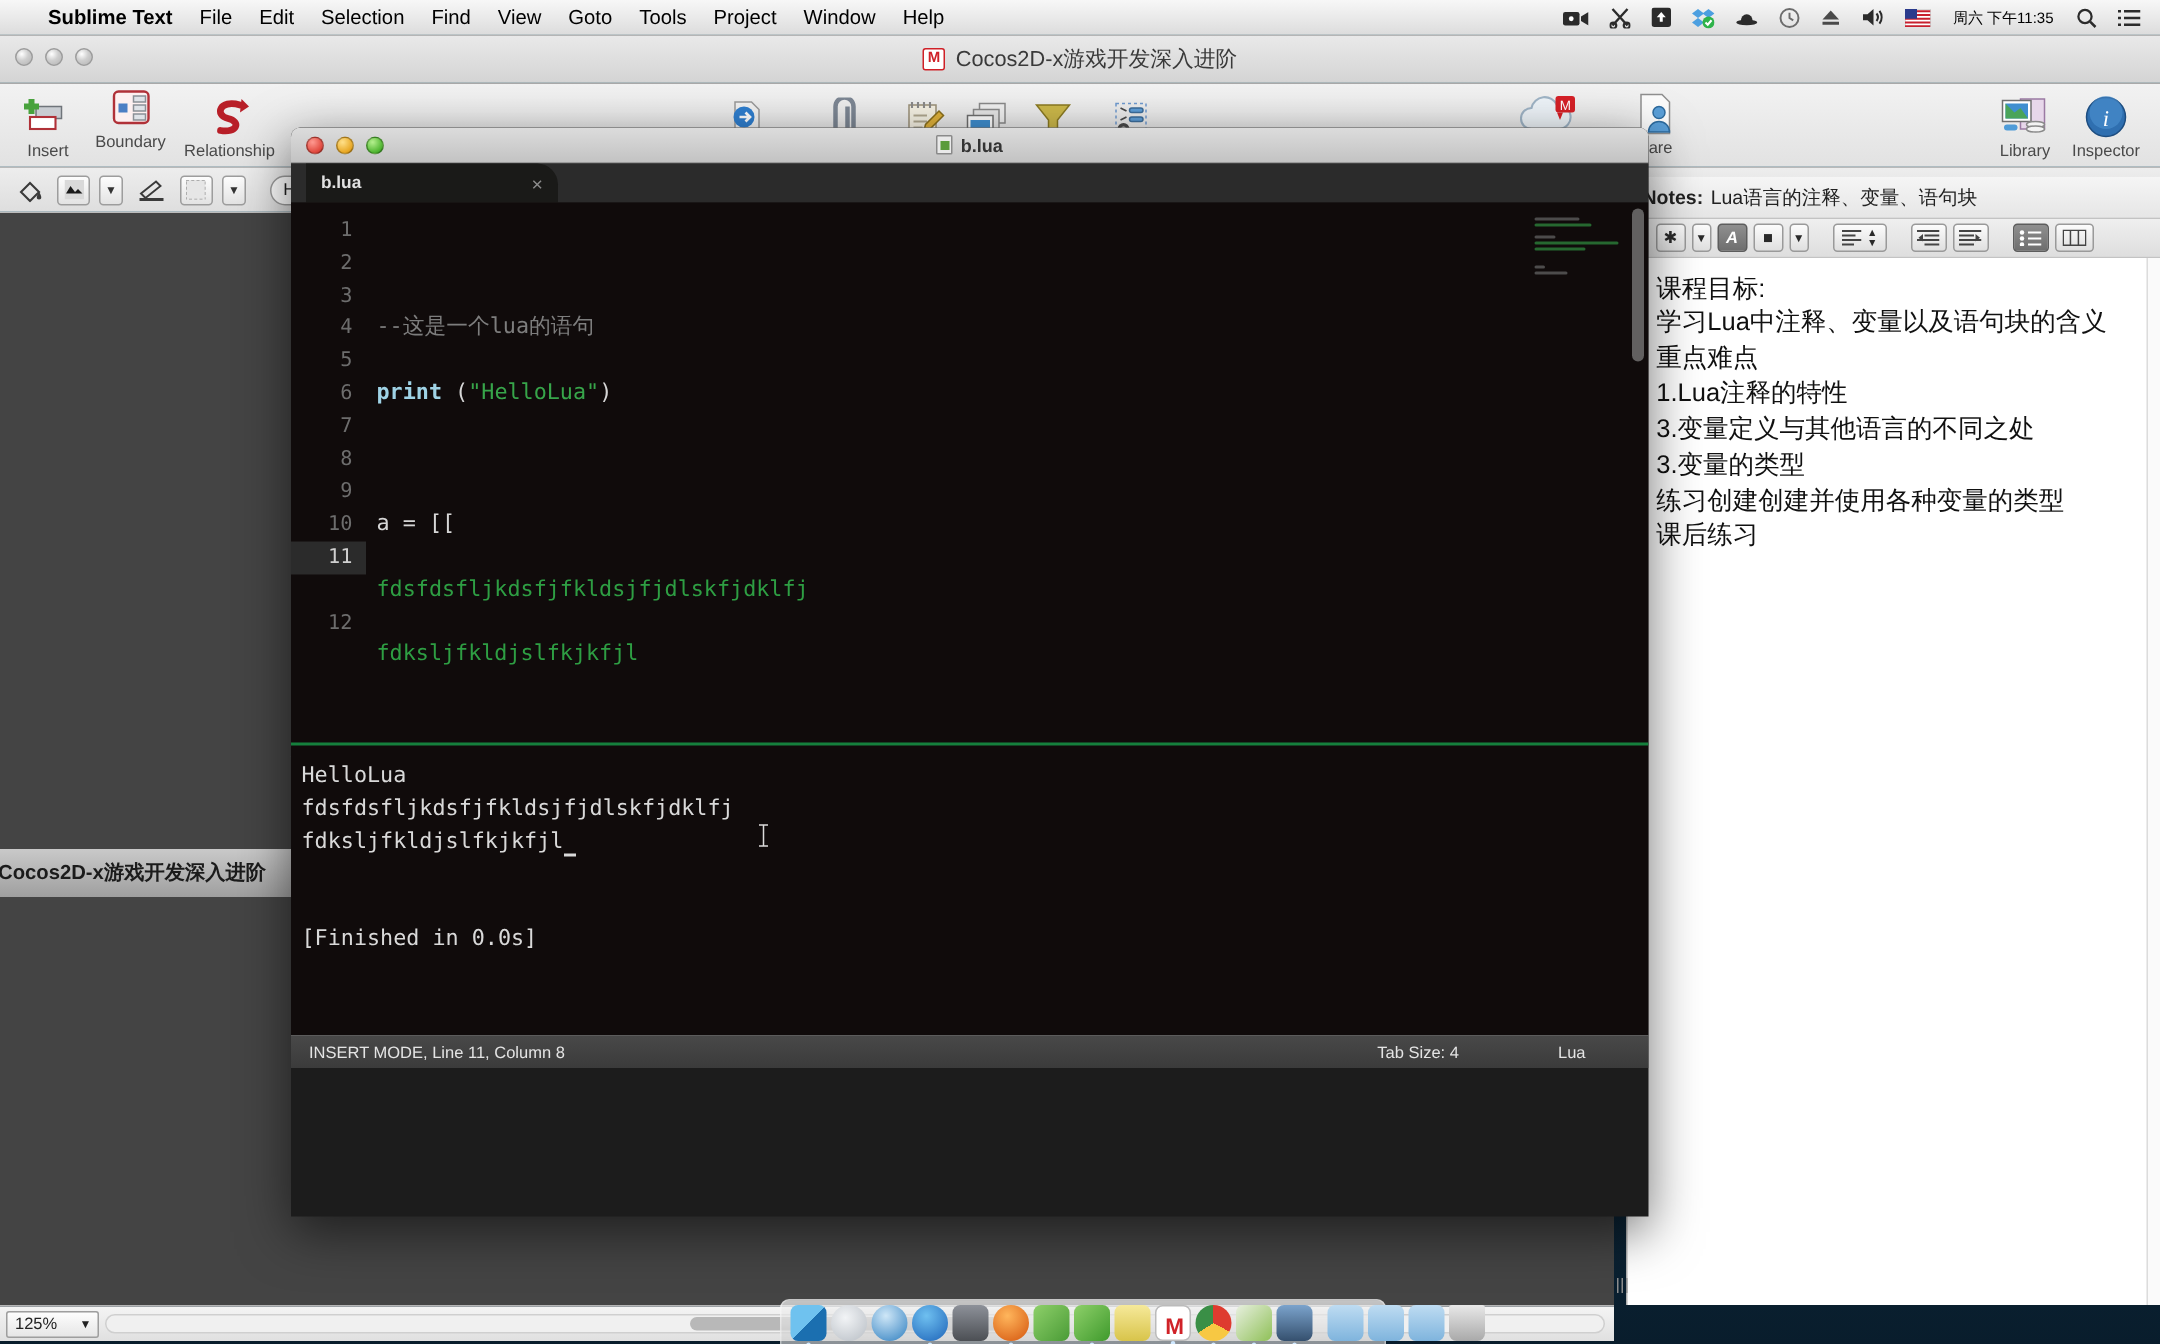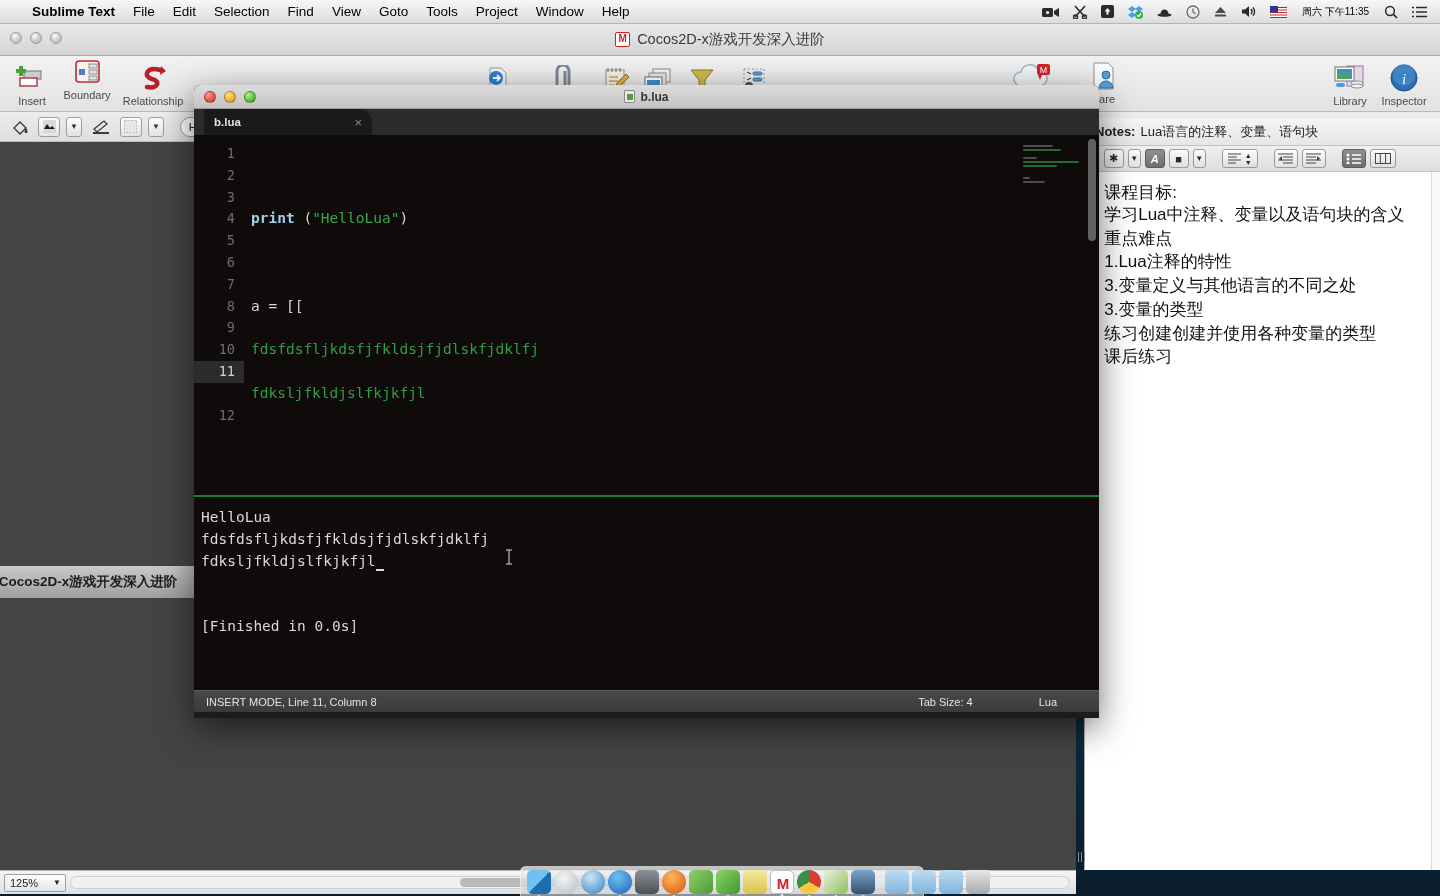--- a/index.html
+++ b/index.html
@@ -142,21 +142,21 @@
   }
   #notesBody li .bul { flex:0 0 auto; font-size:12px; line-height:1.6; color:#111; }
   #notesBody li .txt { flex:1 1 auto; }
   #notesScroll { position:absolute; right:0; top:54px; bottom:0; width:9px; background:#fafafa; border-left:1px solid #dcdcdc;}
   #panelGrip { position:absolute; left:1076px; top:850px; width:10px; height:14px;
     display:flex; gap:2px; align-items:center; justify-content:center; z-index:14; }
   #panelGrip i { width:1px; height:10px; background:#8e8e8e; display:block; }
 
   
   #sublime {
-    position:absolute; left:194px; top:85px; width:905px; height:633px; z-index:30;
+    position:absolute; left:194px; top:85px; width:905px; height:726px; z-index:30;
     box-shadow: 0 10px 34px rgba(0,0,0,.55);
     border-radius:6px 6px 0 0; overflow:hidden; background:#1c1c1c;
   }
   #stTitlebar {
     height:24px; background: linear-gradient(180deg,#dcdcdc 0%, #c3c3c3 100%);
     border-bottom:1px solid #9a9a9a; display:flex; align-items:center; position:relative;
   }
   #stTitlebar .traffic { display:flex; gap:8px; padding-left:10px; }
   #stTitlebar .traffic i { width:12px; height:12px; border-radius:50%; display:block; border:1px solid rgba(0,0,0,.28); }
   #stTitlebar .traffic .r { background: radial-gradient(circle at 34% 28%, #ff9a91, #e0483d 70%, #b8332a); }
@@ -563,20 +563,21 @@
       <span class="ln">7</span><br>
       <span class="ln">8</span><br>
       <span class="ln">9</span><br>
       <span class="ln">10</span><br>
       <span class="ln active">11</span><br>
       <span class="ln">12</span>
     </div>
 
     <div id="code">
 <div>&nbsp;</div>
+<div><span class="c-com">--这是一个lua的语句</span></div>
 <div><span class="c-kw">print</span><span class="c-pun"> (</span><span class="c-str">"HelloLua"</span><span class="c-pun">)</span></div>
 <div>&nbsp;</div>
 <div><span class="c-pun">a = [[</span></div>
 <div><span class="c-txt">fdsfdsfljkdsfjfkldsjfjdlskfjdklfj</span></div>
 <div><span class="c-txt">fdksljfkldjslfkjkfjl</span></div>
 <div>&nbsp;</div>
 <div>&nbsp;</div>
 <div><span class="c-pun">]]</span></div>
 <div><span class="c-kw">print</span><span class="c-pun">(a)</span></div>
 <div>&nbsp;</div>

